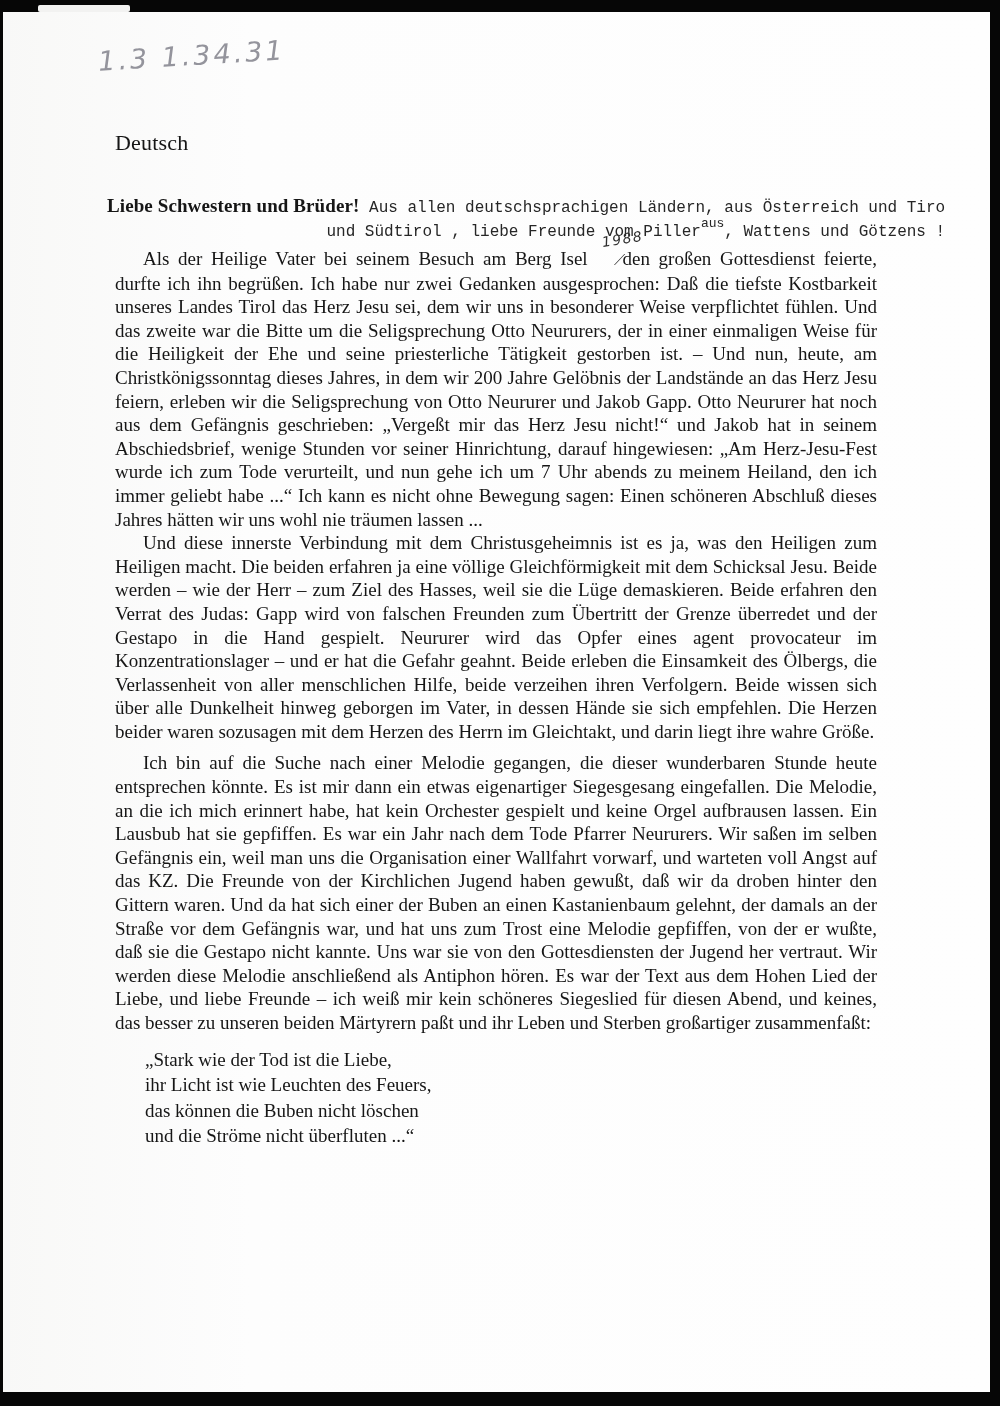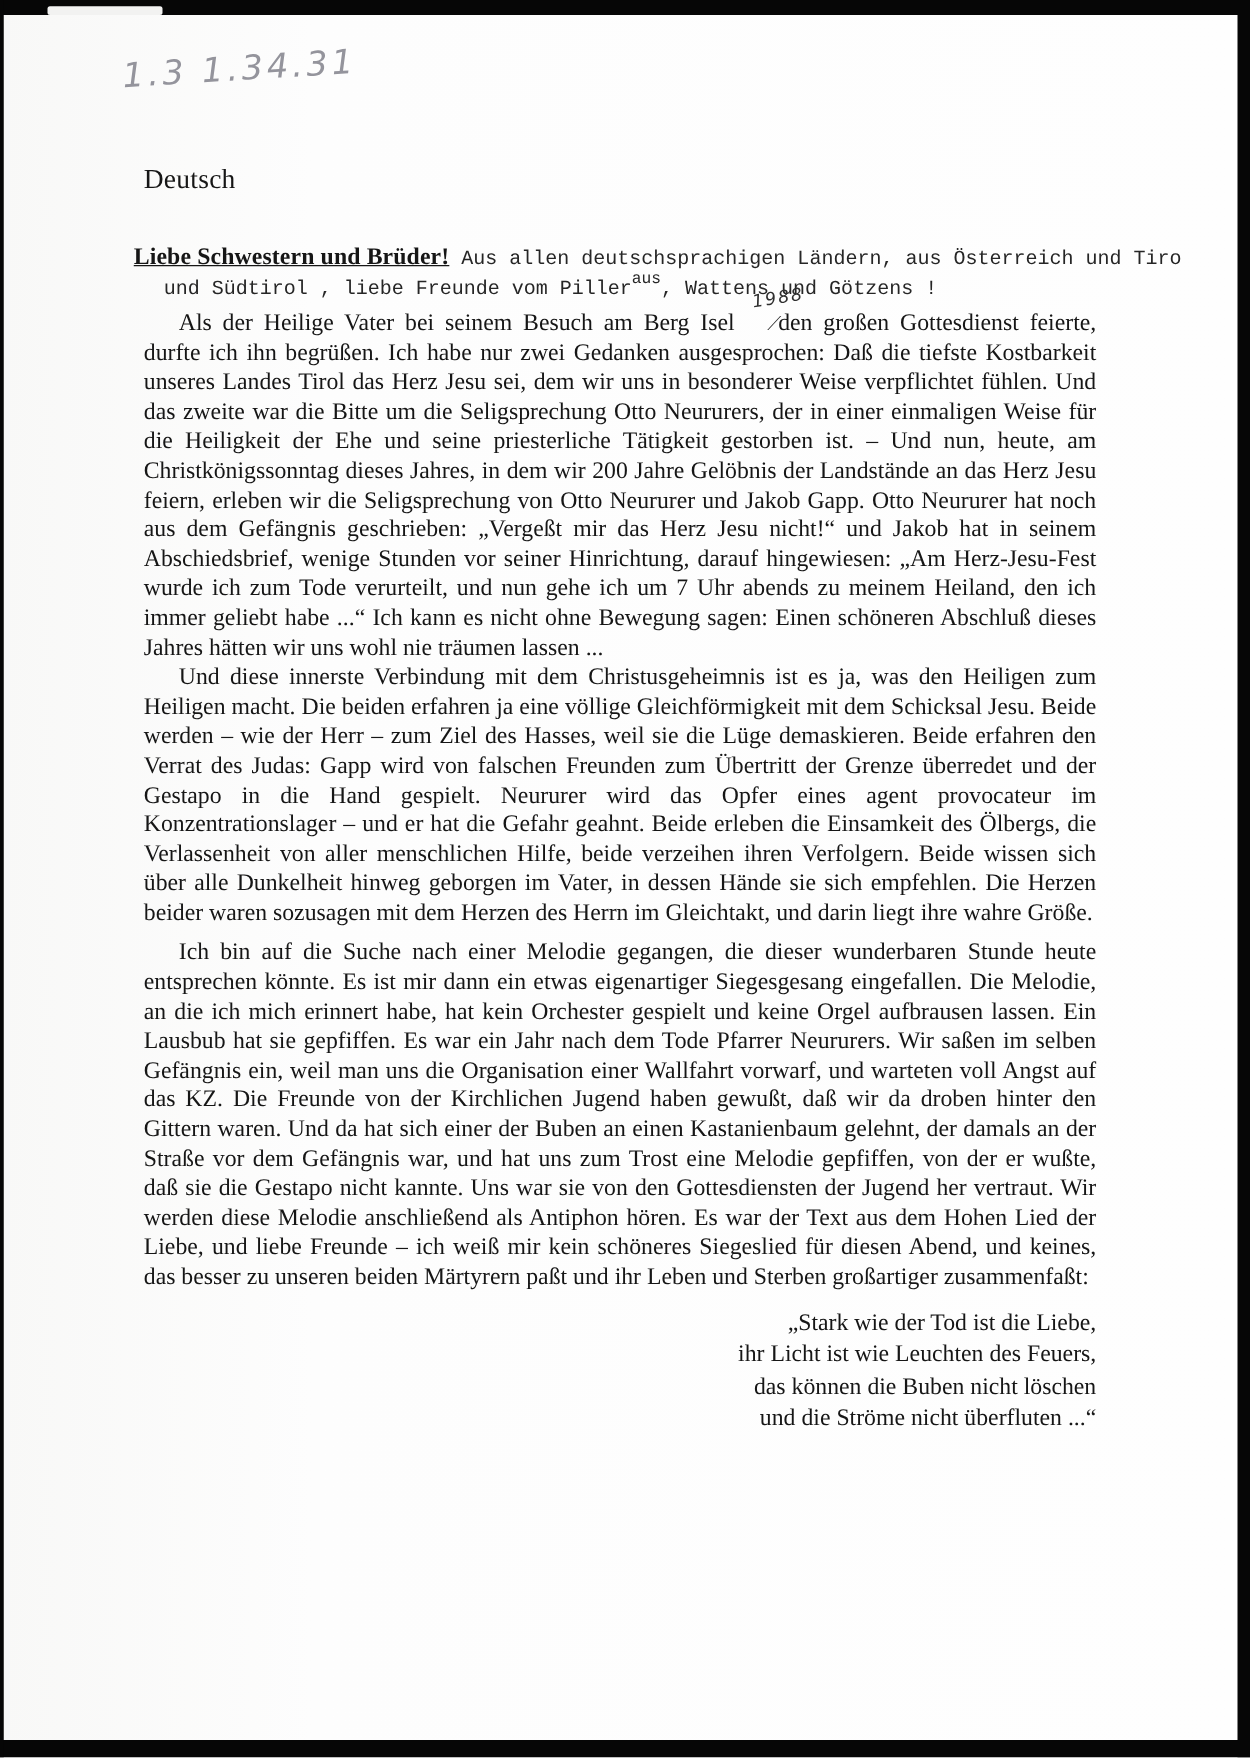--- a/index.html
+++ b/index.html
@@ -38,24 +38,24 @@
     margin: 0;
     font-size: 22px; font-weight: normal;
     letter-spacing: 0.2px;
   }
 
   .salutation {
     position: absolute; left: 107px; top: 194px;
     margin: 0; white-space: nowrap;
     font-size: 19px; line-height: 24px;
   }
-  .bold-serif { font-weight: bold; letter-spacing: 0.1px; text-decoration: underline; }
+  .bold-serif { font-weight: bold; letter-spacing: 0.1px; }
   .typewriter {
     font-family: "Liberation Mono", monospace;
-    font-size: 16px; color: #262626;
+    font-size: 16px; color: #262626; text-align: right;
   }
   .typed-line2 { display: block; margin-left: 24px; }
   .typed-sup {
     font-family: "Liberation Mono", monospace;
     font-size: 13px;
     vertical-align: 9px;
     line-height: 0;
   }
 
   .body-text {
@@ -76,21 +76,21 @@
   .ins-year {
     position: absolute; left: -14px; bottom: 15px;
     font-family: "DejaVu Sans", sans-serif;
     font-style: italic;
     font-size: 14px; letter-spacing: 1.5px;
     color: #2e2e2e;
     transform: rotate(-9deg);
     white-space: nowrap;
   }
 
-  .verse { margin-top: 12px; margin-left: 30px; text-align: right; }
+  .verse { margin-top: 12px; margin-left: 30px; text-align: left; }
   .verse-line { line-height: 25.5px; }
 </style>
 </head>
 <body>
 
 <div class="scan-page">
 
   <div class="edge edge-top"></div>
   <div class="edge-notch"></div>
   <div class="edge edge-bottom"></div>

